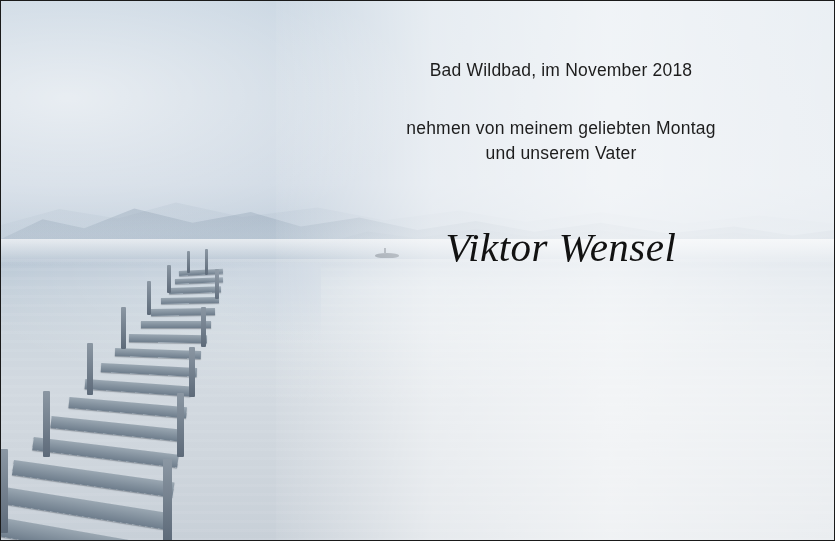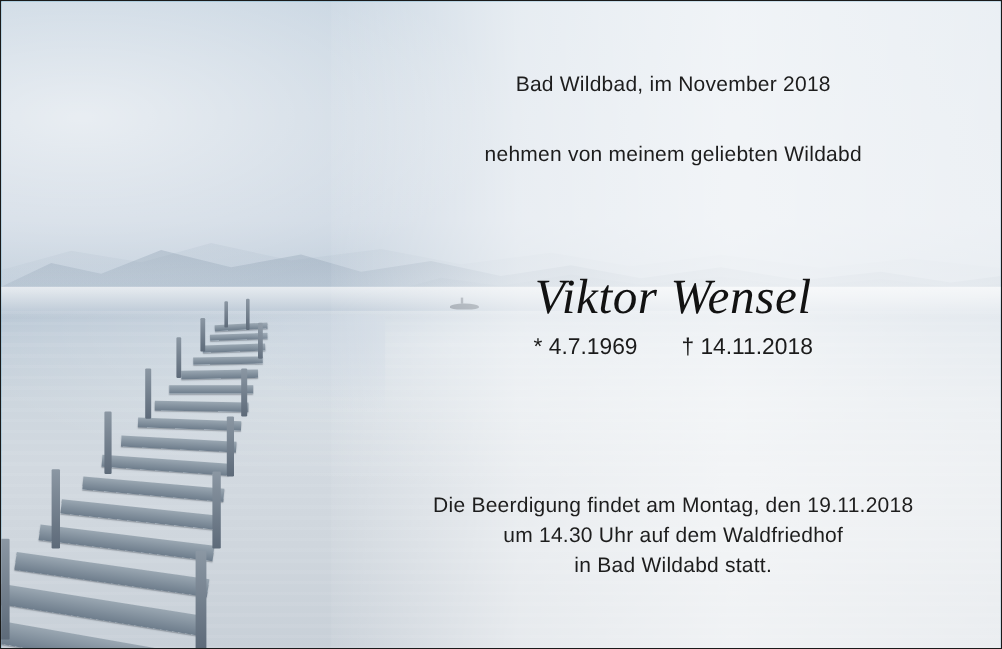--- a/index.html
+++ b/index.html
@@ -8,21 +8,21 @@
     background: #ffffff;
   }
   body {
     font-family: "Liberation Sans", sans-serif;
   }
   .obituary {
     position: relative;
     width: 835px;
     height: 541px;
     overflow: hidden;
-    background: #7dd3fc;
+    background: #fca5a5;
     border: 1px solid #1a1a1a;
     box-sizing: border-box;
   }
   
   .photo {
     position: absolute;
     inset: 0;
     background:
       
       radial-gradient(ellipse 60% 40% at 8% 18%, rgba(255,255,255,0.55) 0%, rgba(255,255,255,0) 70%),
@@ -243,34 +243,25 @@
     </div>
   </div>
 
   <div class="text-veil"></div>
 
   <div class="text-block">
 
     <div class="place-date line">Bad Wildbad, im November 2018</div>
 
     <div class="intro">
-      <div class="line">nehmen von meinem geliebten Wildabd</div>
+      <div class="line">nehmen von meinem geliebten Montag</div>
+      <div class="line">und unserem Vater</div>
     </div>
 
     <div class="name">Viktor Wensel</div>
 
-    <div class="dates">
-      <span>* 4.7.1969</span>
-      <span class="gap"></span>
-      <span>† 14.11.2018</span>
-    </div>
 
     <div class="gratitude">
     </div>
 
-    <div class="funeral">
-      <div class="line">Die Beerdigung findet am Montag, den 19.11.2018</div>
-      <div class="line">um 14.30 Uhr auf dem Waldfriedhof</div>
-      <div class="line">in Bad Wildabd statt.</div>
-    </div>
 
   </div>
 </div>
 
 </body></html>

